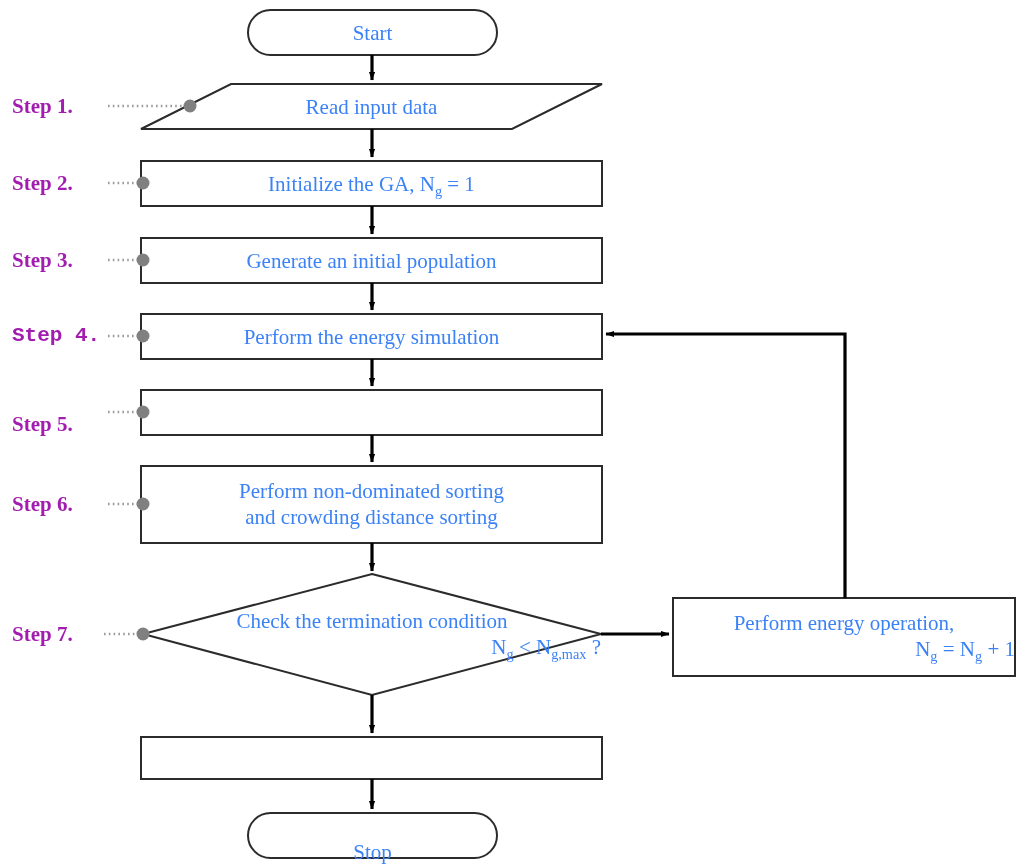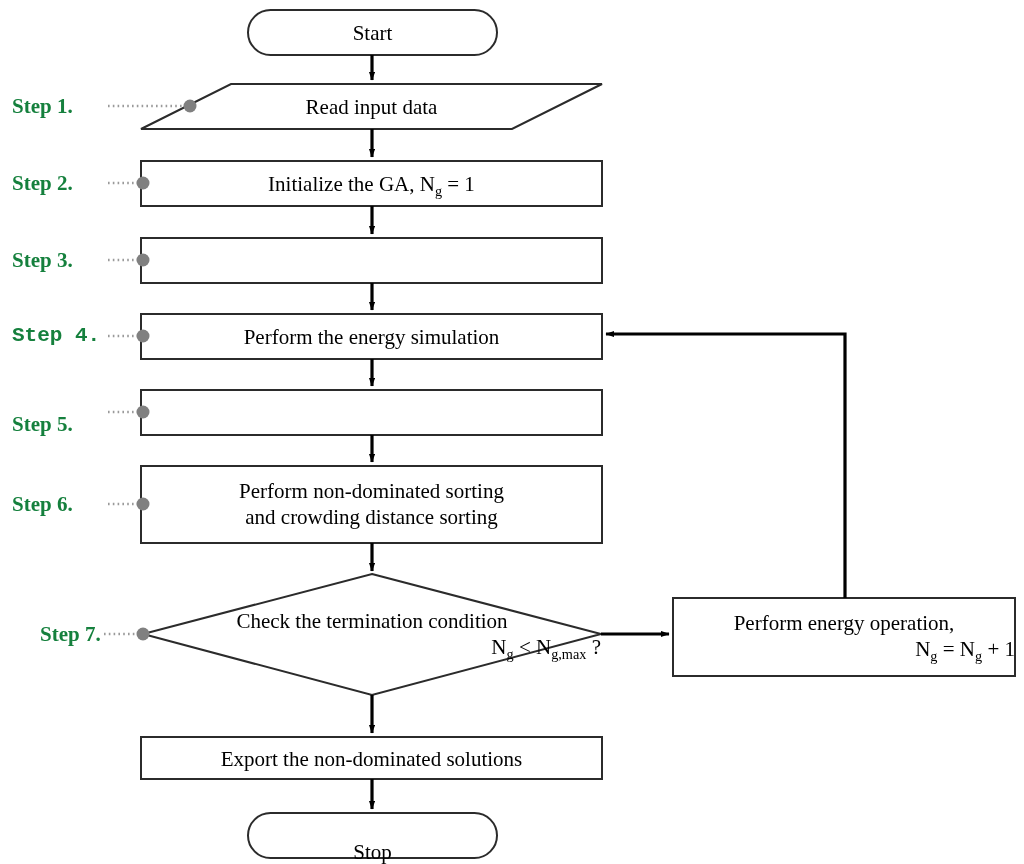--- a/index.html
+++ b/index.html
@@ -21,33 +21,33 @@
   #flow-svg {
     position: absolute;
     left: 0;
     top: 0;
     width: 1024px;
     height: 864px;
   }
   .node-label {
     position: absolute;
     text-align: center;
-    color: #000000;
+    color: #3b82f6;
     font-family: "Liberation Serif", "DejaVu Serif", serif;
     font-size: 21px;
     line-height: 1.24;
     white-space: nowrap;
     pointer-events: none;
   }
   .step-label {
     position: absolute;
     font-family: "Liberation Serif", "DejaVu Serif", serif;
     font-weight: bold;
     font-size: 21px;
-    color: #15803d;
+    color: #a21caf;
     white-space: nowrap;
   }
   .sub {
     font-size: 0.68em;
     vertical-align: sub;
     line-height: 0;
   }
   .nowrap { white-space: nowrap; text-align: right; }
 </style>
 </head>
@@ -127,44 +127,44 @@
     <line x1="104" y1="634" x2="139" y2="634" stroke="#9a9a9a" stroke-width="2.4" stroke-dasharray="1.6 3.2"></line>
     <circle cx="143" cy="634" r="6.5" fill="#808080"></circle>
   </svg>
 
   <div class="step-label" style="left:12px; top:94px;">Step 1.</div>
   <div class="step-label" style="left:12px; top:171px;">Step 2.</div>
   <div class="step-label" style="left:12px; top:248px;text-align:center;">Step 3.</div>
   <div class="step-label" style="left:12px; top:324px;font-family:Liberation Mono, monospace;">Step 4.</div>
   <div class="step-label" style="left:12px; top:412px;">Step 5.</div>
   <div class="step-label" style="left:12px; top:492px;">Step 6.</div>
-  <div class="step-label" style="left:12px; top:622px;margin-left:28px;">Step 7.</div>
+  <div class="step-label" style="left:12px; top:622px;">Step 7.</div>
 
   <div class="node-label" style="left:248px; top:20px; width:249px;">Start</div>
 
   <div class="node-label" style="left:141px; top:94px; width:461px;">Read input data</div>
 
   <div class="node-label" style="left:141px; top:171px; width:461px;"><span>Initialize the GA, N</span><span class="sub">g</span><span> = 1</span></div>
 
+  <div class="node-label" style="left:141px; top:248px; width:461px;">Generate an initial population</div>
 
   <div class="node-label" style="left:141px; top:324px; width:461px;">Perform the energy simulation</div>
 
 
   <div class="node-label" style="left:141px; top:478px; width:461px;">
     <div>Perform non-dominated sorting</div>
     <div>and crowding distance sorting</div>
   </div>
 
   <div class="node-label" style="left:143px; top:608px; width:458px;">
     <div>Check the termination condition</div>
     <div class="nowrap"><span>N</span><span class="sub">g</span><span> &lt; N</span><span class="sub">g,max</span><span> ?</span></div>
   </div>
 
   <div class="node-label" style="left:673px; top:610px; width:342px;">
     <div>Perform energy operation,</div>
     <div class="nowrap"><span>N</span><span class="sub">g</span><span> = N</span><span class="sub">g</span><span> + 1</span></div>
   </div>
 
-  <div class="node-label" style="left:141px; top:746px; width:461px;">Export the non-dominated solutions</div>
 
   <div class="node-label" style="left:248px; top:823px; width:249px;margin-top:16px;">Stop</div>
 
 </div>
 
 </body></html>

